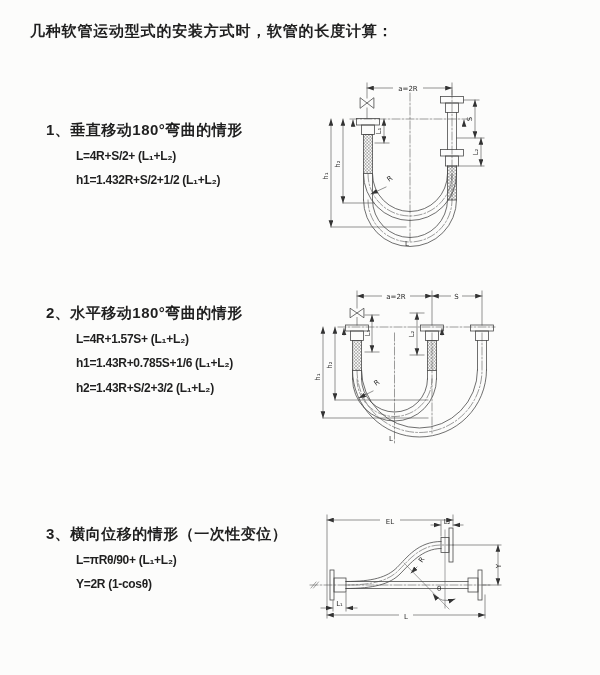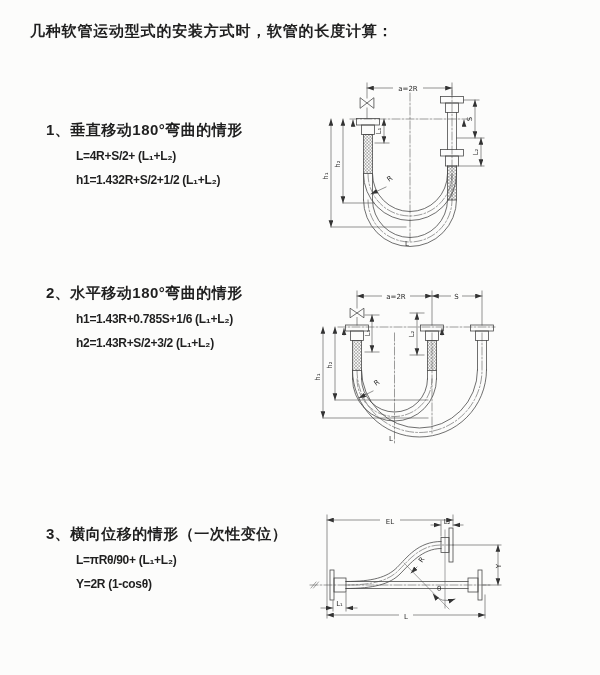--- a/index.html
+++ b/index.html
@@ -3,21 +3,21 @@
 <meta charset="utf-8">
 <style>
   html,body{margin:0;padding:0;background:#e8e8e8;}
   .page{position:relative;width:600px;height:675px;background:#fcfcfb;overflow:hidden;
         font-family:"Liberation Sans","DejaVu Sans",sans-serif;color:#1f1f1f;}
   .title{position:absolute;left:30px;top:22px;font-size:15px;font-weight:bold;letter-spacing:.8px;}
   .sec{position:absolute;left:46px;}
   .sec .heading{font-size:15px;font-weight:bold;letter-spacing:.5px;line-height:20px;}
   .sec .formula{margin-left:30px;margin-top:6.5px;font-size:12px;font-weight:bold;
                 letter-spacing:-.3px;line-height:18px;}
-  .s1{top:104px;margin-top:16px;} .s2{top:283px;} .s3{top:524px;}
+  .s1{top:104px;margin-top:16px;} .s2{top:303px;} .s3{top:524px;}
   .dwg{position:absolute;}
   .dwg path,.dwg line,.dwg rect{stroke:#4a4a4a;stroke-width:.8;fill:none;stroke-linecap:square;}
   .dwg .cl{stroke-width:.55;stroke-dasharray:8 2.2 1.6 2.2;}
   .dwg .dim{stroke-width:.6;}
   .dwg .thin{stroke-width:.5;}
   .dwg text{fill:#2b2b2b;stroke:none;font-size:7px;font-family:"DejaVu Sans",sans-serif;}
   .dwg .bg{fill:#fcfcfb;stroke:none;}
 </style>
 </head>
 <body>
@@ -27,20 +27,21 @@
   <div class="title">几种软管运动型式的安装方式时，软管的长度计算：</div>
 
   <div class="sec s1">
     <div class="heading">1、垂直移动180°弯曲的情形</div>
     <div class="formula">L=4R+S/2+ (L₁+L₂)</div>
     <div class="formula">h1=1.432R+S/2+1/2 (L₁+L₂)</div>
   </div>
 
   <div class="sec s2">
     <div class="heading">2、水平移动180°弯曲的情形</div>
+    <div class="formula">L=4R+1.57S+ (L₁+L₂)</div>
     <div class="formula">h1=1.43R+0.785S+1/6 (L₁+L₂)</div>
     <div class="formula">h2=1.43R+S/2+3/2 (L₁+L₂)</div>
   </div>
 
   <div class="sec s3">
     <div class="heading">3、横向位移的情形（一次性变位）</div>
     <div class="formula">L=πRθ/90+ (L₁+L₂)</div>
     <div class="formula">Y=2R (1-cosθ)</div>
   </div>
 

